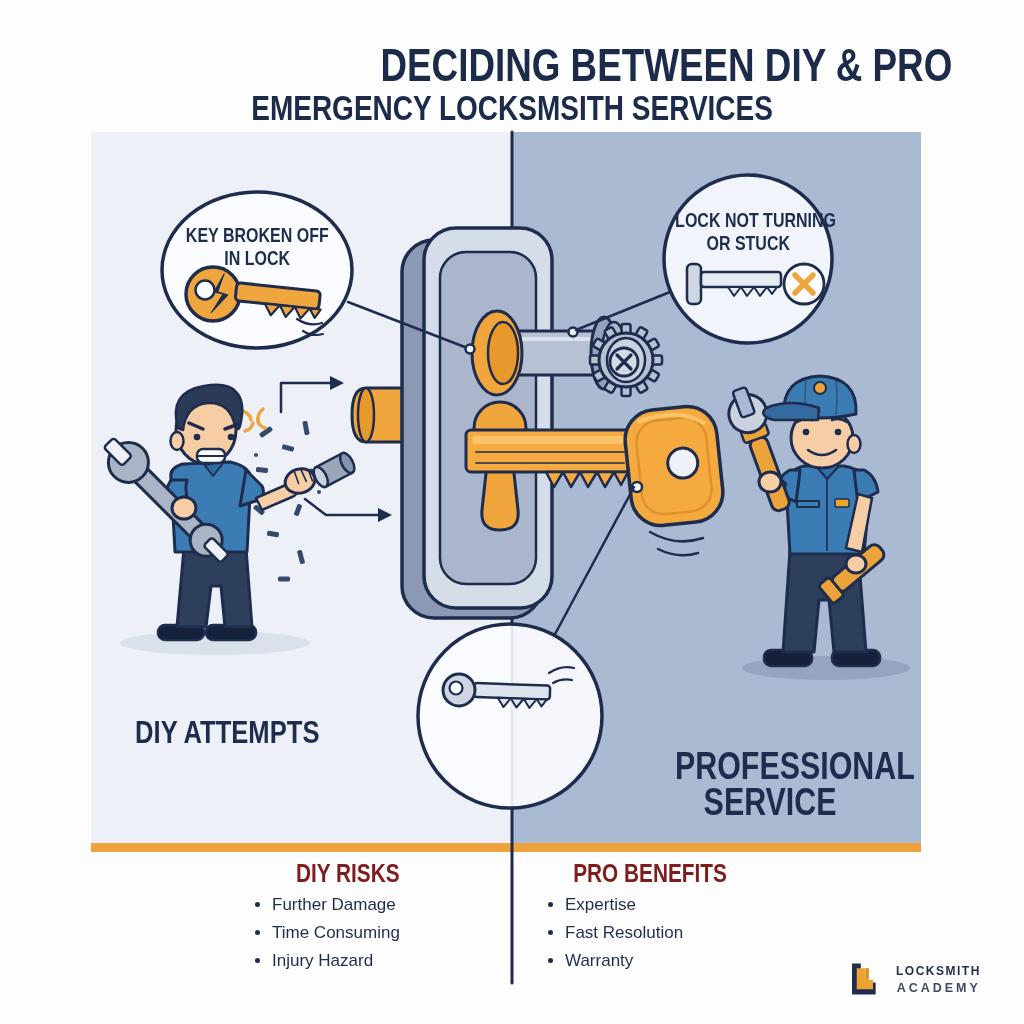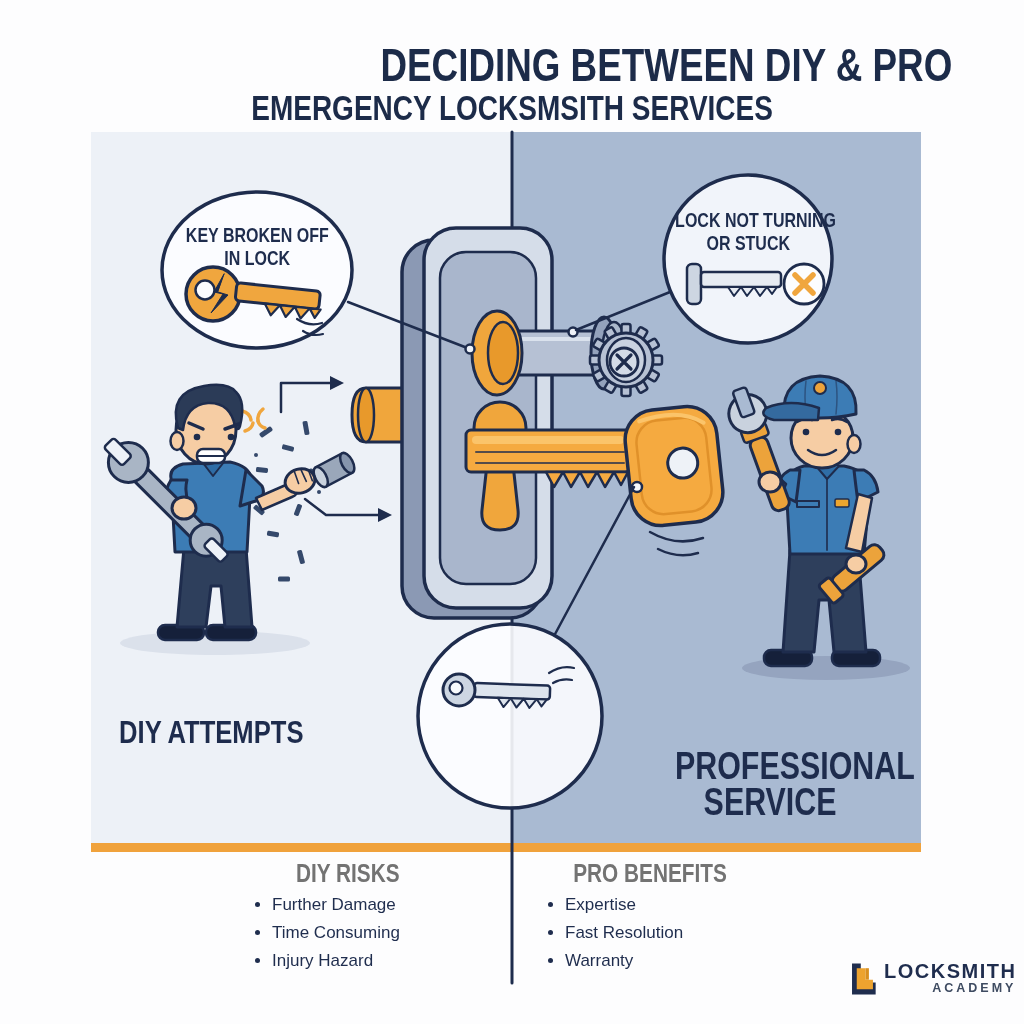--- a/index.html
+++ b/index.html
@@ -13,33 +13,33 @@
   #art{position:absolute;left:0;top:0;width:1024px;height:1024px;}
   .cond{display:inline-block;transform:scaleX(0.8);transform-origin:50% 50%;white-space:nowrap;}
   .t-line{display:block;text-align:center;}
   .title1{left:0;right:0;top:38px;text-align:right;font-size:46px;font-weight:800;letter-spacing:0;}
   .title2{left:0;right:0;top:88px;text-align:center;font-size:35px;font-weight:800;}
   .circle-label{font-weight:800;font-size:20px;line-height:23px;text-align:center;color:#1e2c4d;}
   .c1{left:167px;top:224px;width:180px;}
   .c2{left:655px;top:209px;width:186px;}
   .c3{left:420px;top:713px;width:180px;}
   .panel-label{font-weight:800;font-size:32px;color:#1e2c4d;text-align:center;}
-  .diy-label{left:76px;top:714px;width:270px;}
+  .diy-label{left:92px;top:714px;width:270px;}
   .pro-label{left:645px;top:748px;width:250px;font-size:38px;line-height:36px;}
-  .bottom-heading{font-weight:800;font-size:26px;color:#737373;text-align:center;}
+  .bottom-heading{font-weight:800;font-size:26px;color:#7f1d1d;text-align:center;}
   .h-diy{left:248px;top:858px;width:200px;}
   .h-pro{left:550px;top:858px;width:200px;}
   ul.bullets{margin:0;padding:0 0 0 20px;list-style:disc;font-size:17px;line-height:25px;color:#1f2d4e;}
   ul.bullets li{margin:0 0 3px 0;}
   ul.bullets li::marker{color:#1f2d4e;}
   .list-diy{left:252px;top:892px;width:220px;}
   .list-pro{left:545px;top:892px;width:220px;}
   .logo{left:850px;top:961px;display:flex;align-items:flex-start;gap:7px;}
   .logo-text{display:flex;flex-direction:column;align-items:flex-end;}
-  .logo-name{font-size:20px;font-weight:800;letter-spacing:1.5px;color:#1f2d4e;line-height:20px;}
+  .logo-name{font-size:12px;font-weight:800;letter-spacing:1.5px;color:#1f2d4e;line-height:20px;margin-left:12px;}
   .logo-sub{font-size:12.5px;font-weight:700;letter-spacing:3px;color:#3e4b61;line-height:15px;}
 </style>
 </head>
 <body>
 
 <div id="canvas">
 
   <div class="panel left"></div>
   <div class="panel right"></div>
   <div class="orange-bar"></div>

